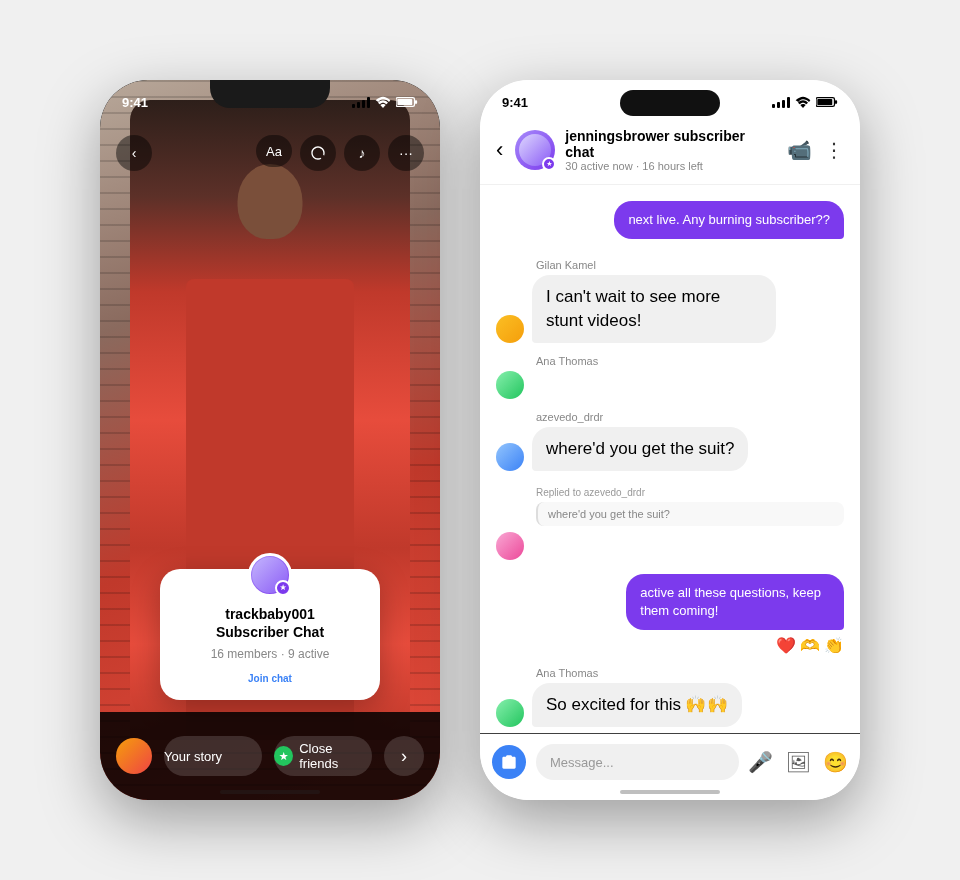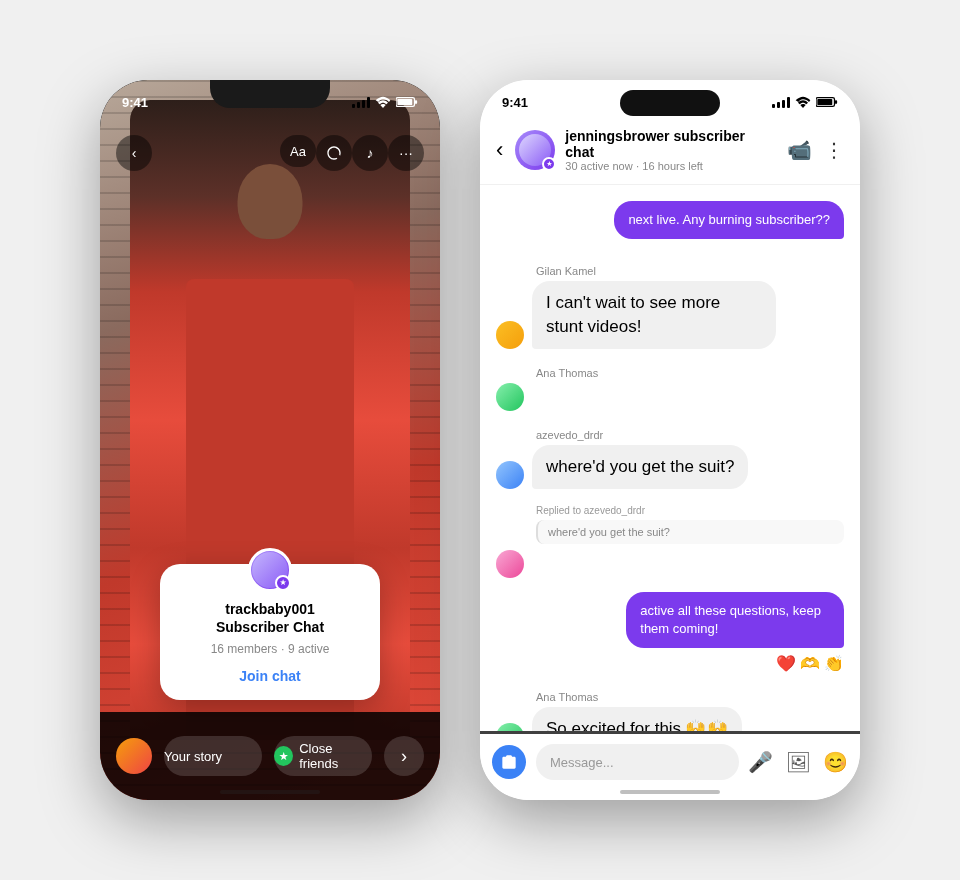--- a/index.html
+++ b/index.html
@@ -161,20 +161,21 @@
       border-radius: 50%;
       display: flex;
       align-items: center;
       justify-content: center;
       color: #fff;
       font-size: 14px;
       cursor: pointer;
     }
     .story-controls-right {
       display: flex;
+      gap: 8px;
     }
     .story-btn-rect {
       height: 32px;
       padding: 0 10px;
       background: rgba(0,0,0,0.45);
       border-radius: 16px;
       display: flex;
       align-items: center;
       justify-content: center;
       color: #fff;
@@ -235,21 +236,21 @@
       color: #000;
       line-height: 1.3;
     }
     .chat-popup-subtitle {
       font-size: 12px;
       color: #888;
       margin-top: 6px;
     }
     .chat-popup-join {
       margin-top: 12px;
-      font-size: 14px;
+      font-size: 10px;
       font-weight: 600;
       color: #3b82f6;
       cursor: pointer;
     }
 
     
     .story-bottom {
       position: absolute;
       bottom: 0;
       left: 0; right: 0;
@@ -411,21 +412,20 @@
       display: flex;
       flex-direction: column;
       gap: 2px;
       margin-top: 6px;
     }
     .msg-sender-name {
       font-size: 11px;
       color: #888;
       margin-left: 40px;
       margin-bottom: 2px;
-      margin-top: 6px;
     }
     .msg-in-row {
       display: flex;
       align-items: flex-end;
       gap: 8px;
     }
     .msg-avatar {
       width: 28px;
       height: 28px;
       border-radius: 50%;
@@ -458,21 +458,21 @@
       margin-top: 2px;
       margin-left: 16px;
     }
 
     
     .chat-input-bar {
       padding: 10px 12px;
       display: flex;
       align-items: center;
       gap: 10px;
-      border-top: 3px solid #404040;
+      border-top: 1px solid #404040;
       flex-shrink: 0;
       padding-bottom: 20px;
     }
     .chat-cam-btn {
       width: 34px;
       height: 34px;
       border-radius: 50%;
       background: #3b82f6;
       display: flex;
       align-items: center;

